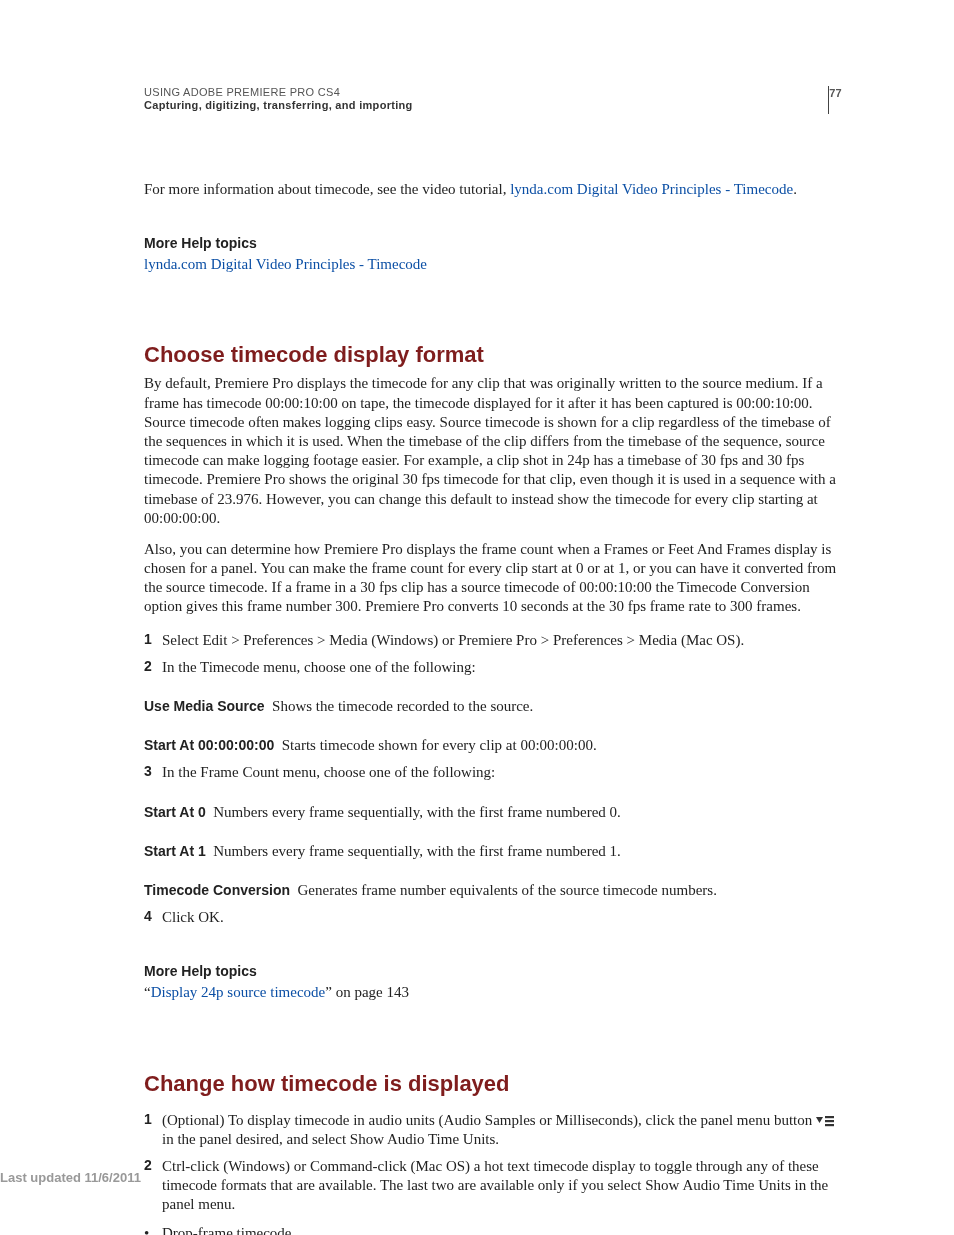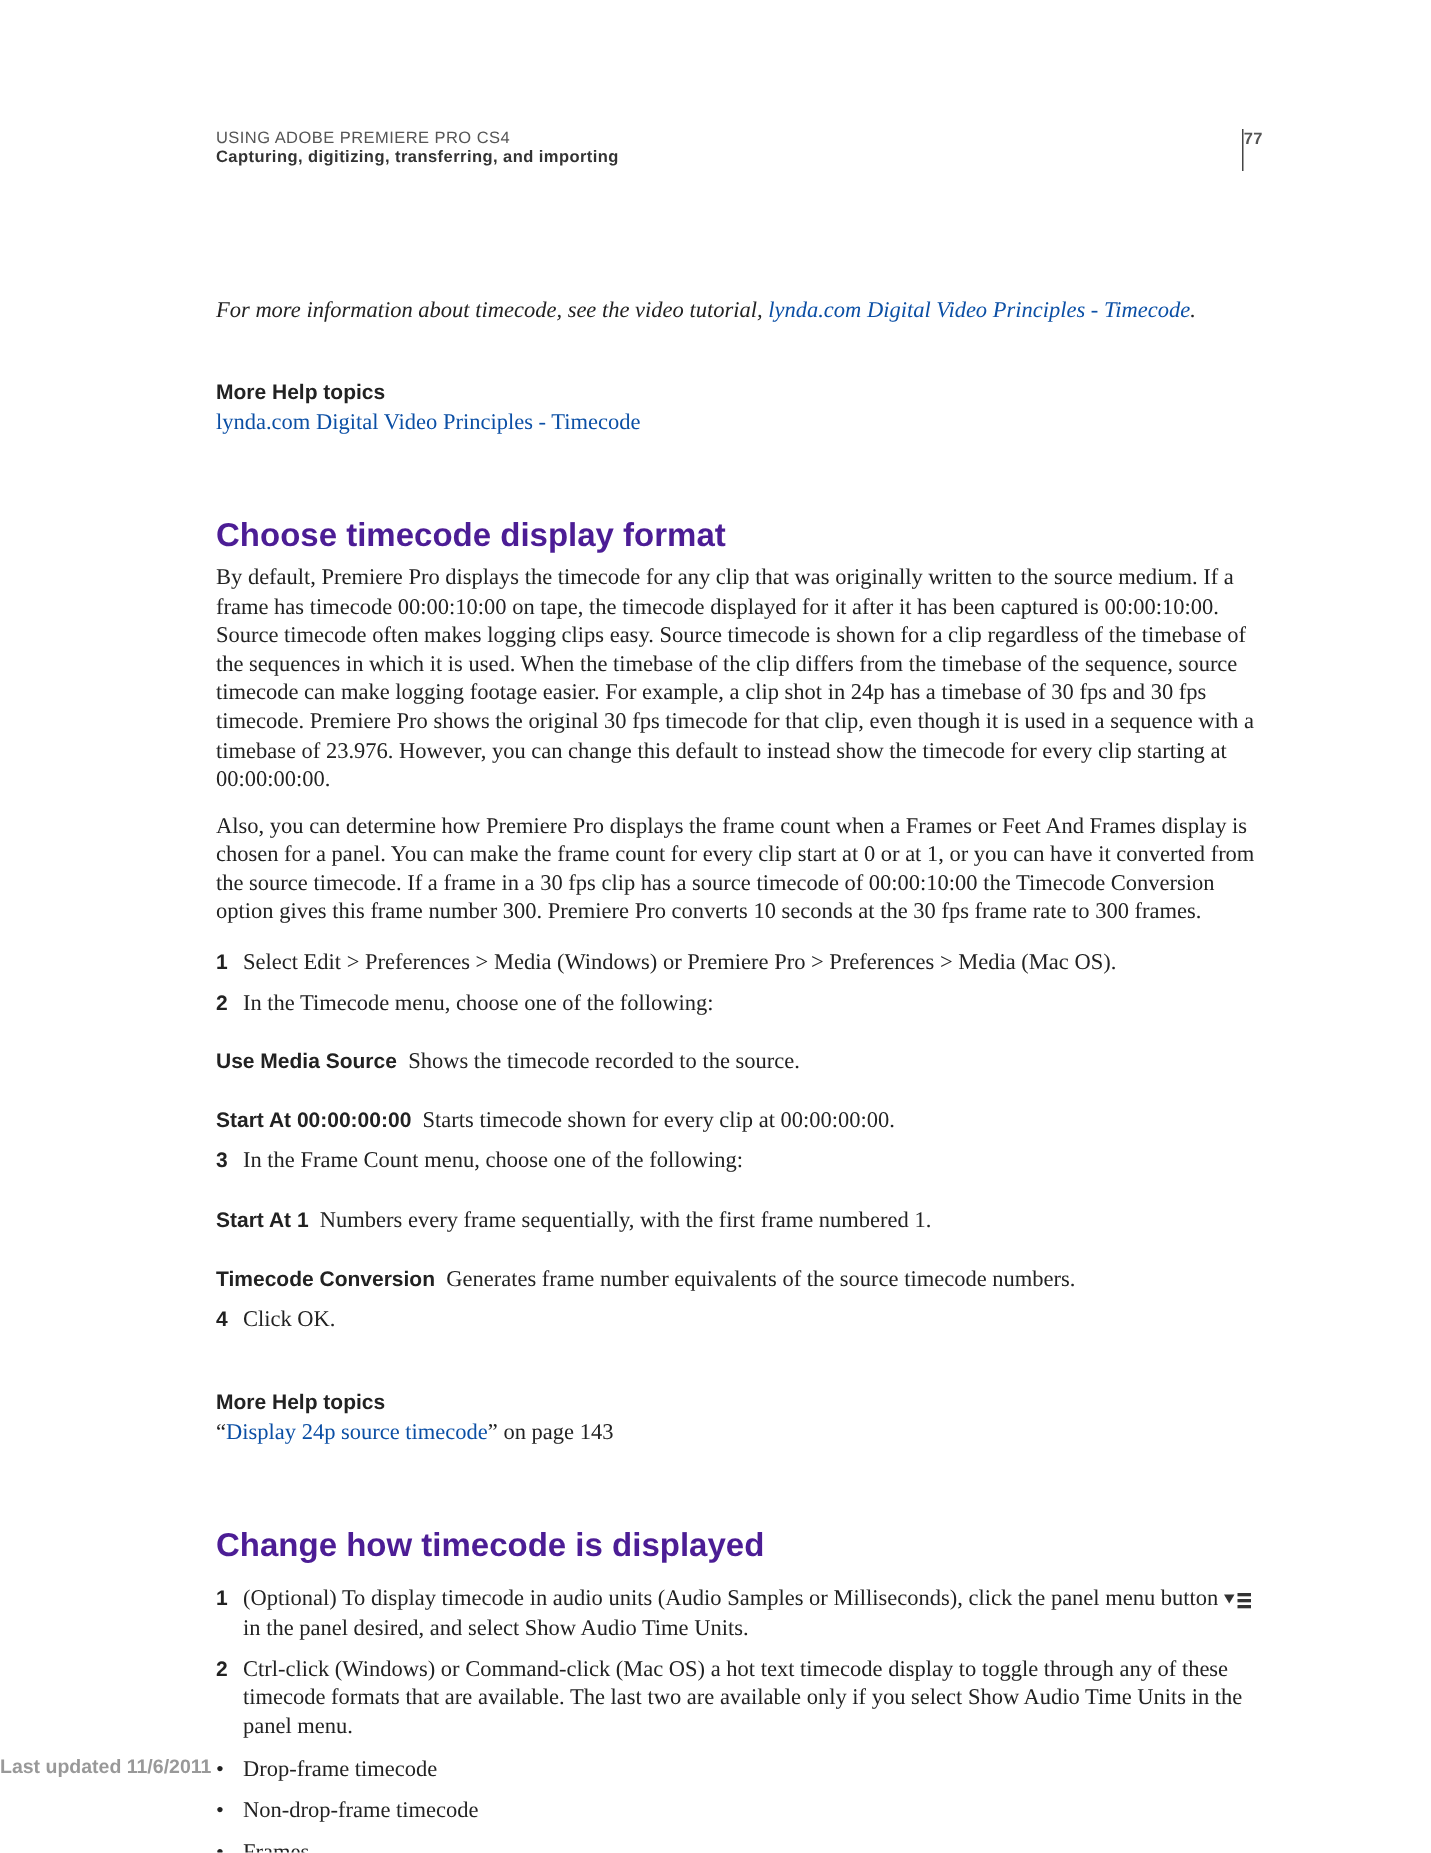--- a/index.html
+++ b/index.html
@@ -35,43 +35,42 @@
     font-family: "Myriad Pro", "Segoe UI", Arial, sans-serif;
     font-size: 11px;
     font-weight: bold;
     color: #333;
     margin-top: 1px;
     text-align: right;
   }
   .body-text {
     font-size: 15px;
     line-height: 1.28;
-    margin-top: 84px;
-    color: #222;
-    font-style: italic;
+    margin-top: 66px;
+    color: #222;
   }
   .link {
     color: #0b4fa5;
     text-decoration: none;
   }
   .sans-bold {
     font-family: "Myriad Pro", "Segoe UI", Arial, sans-serif;
     font-weight: bold;
     font-size: 14px;
     color: #222;
   }
   .more-help {
     margin-top: 36px;
   }
   h2.section {
     font-family: "Myriad Pro", "Segoe UI", Arial, sans-serif;
     font-weight: bold;
     font-size: 22px;
-    color: #4c1d95;
-    margin: 52px 0 6px 0;
+    color: #7f1d1d;
+    margin: 68px 0 6px 0;
   }
   p {
     font-size: 15px;
     line-height: 1.28;
     margin: 4px 0 0 0;
     color: #222;
   }
   .para-block { margin-top: 12px; }
   .steps { margin-top: 14px; }
   .step {
@@ -169,20 +168,23 @@
   </div>
   <div class="run-in">
     <span class="label">Start At 00:00:00:00</span>&nbsp;&nbsp;<span>Starts timecode shown for every clip at 00:00:00:00.</span>
   </div>
 
   <div class="step">
     <div class="step-num">3</div>
     <div>In the Frame Count menu, choose one of the following:</div>
   </div>
 
+  <div class="run-in">
+    <span class="label">Start At 0</span>&nbsp;&nbsp;<span>Numbers every frame sequentially, with the first frame numbered 0.</span>
+  </div>
   <div class="run-in">
     <span class="label">Start At 1</span>&nbsp;&nbsp;<span>Numbers every frame sequentially, with the first frame numbered 1.</span>
   </div>
   <div class="run-in">
     <span class="label">Timecode Conversion</span>&nbsp;&nbsp;<span>Generates frame number equivalents of the source timecode numbers.</span>
   </div>
 
   <div class="step">
     <div class="step-num">4</div>
     <div>Click OK.</div>

